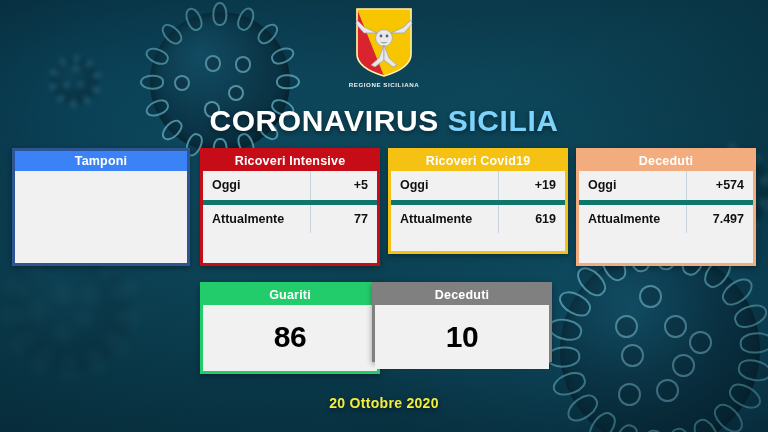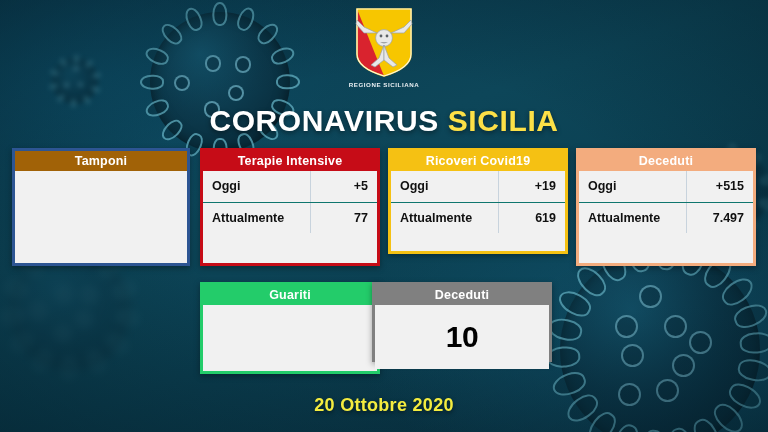--- a/index.html
+++ b/index.html
@@ -56,21 +56,21 @@
     letter-spacing:.55px; font-weight:700;
   }
 
   
   #title {
     position:absolute; top:104px; left:0; right:0; z-index:3;
     text-align:center; font-size:30px; font-weight:800;
     letter-spacing:.6px; color:#ffffff;
     text-shadow:0 2px 5px rgba(0,0,0,.45);
   }
-  #title .hl { color:#fde047; }
+  #title .hl { color:#7dd3fc; }
 
   
   .card { position:absolute; z-index:3; border-style:solid; border-width:3px;
           background:#f1f1f1; box-shadow:0 2px 6px rgba(0,0,0,.35); }
   .card-head {
     text-align:center; color:#ffffff; font-weight:700;
     font-size:12.5px; letter-spacing:.2px; line-height:20px; height:20px;
   }
   .card-body { background:#f1f1f1; width:100%; }
 
@@ -80,42 +80,42 @@
   }
   .big-num.sm { font-size:30px; line-height:64px; }
 
   table.rows { width:100%; border-collapse:collapse; }
   table.rows td {
     font-size:12.5px; font-weight:700; color:#111;
     padding:0 9px; height:31px; vertical-align:middle;
   }
   table.rows td.lbl { text-align:left; }
   table.rows td.val { text-align:right; width:38%; }
-  table.rows tr:first-child td { border-bottom:1px solid #0f766e; }
+  table.rows tr:first-child td { border-bottom:5px solid #0f766e; }
   table.rows td.lbl { border-right:1px solid #c8d3dd; }
 
   
   #card-tamponi  { left:12px;  top:148px; width:178px; height:118px; border-color:#2d5593; }
-  #card-tamponi  .card-head { background:#a16207; }
+  #card-tamponi  .card-head { background:#3b82f6; }
   #card-terapie  { left:200px; top:148px; width:180px; height:118px; border-color:#c60c17; }
   #card-terapie  .card-head { background:#c60c17; }
   #card-ricoveri { left:388px; top:148px; width:180px; height:106px; border-color:#f5c113; }
   #card-ricoveri .card-head { background:#f5c113; }
   #card-positivi { left:576px; top:148px; width:180px; height:118px; border-color:#f3ac7e; }
   #card-positivi .card-head { background:#f3ac7e; }
 
   #card-guariti  { left:200px; top:282px; width:180px; height:92px; border-color:#23cc6a; }
   #card-guariti  .card-head { background:#23cc6a; }
   #card-deceduti { left:372px; top:282px; width:180px; height:80px; border-color:#808080; }
   #card-deceduti .card-head { background:#808080; }
 
   
   #date {
     position:absolute; left:0; right:0; top:395px; z-index:3;
-    text-align:center; color:#f4ec3f; font-size:18px; font-weight:800;
+    text-align:center; color:#f4ec3f; font-size:14px; font-weight:800;
     letter-spacing:.3px; text-shadow:0 2px 4px rgba(0,0,0,.5);
   }
 </style>
 </head>
 <body>
 
 <div id="bg">
   <div class="bg-grad"></div>
 
   <div class="virus" style="left:150px; top:12px; width:140px; height:140px;">
@@ -258,21 +258,21 @@
 <div id="title">
   <span>CORONAVIRUS</span>
   <span class="hl">SICILIA</span>
 </div>
 
 <div class="card" id="card-tamponi">
   <div class="card-head">Tamponi</div>
 </div>
 
 <div class="card" id="card-terapie">
-  <div class="card-head">Terapie Intensive</div>
+  <div class="card-head">Ricoveri Intensive</div>
   <div class="card-body">
     <table class="rows">
       <tbody>
           <tr>
         <td class="lbl">Oggi</td>
         <td class="val">+5</td>
       </tr>
       <tr>
         <td class="lbl">Attualmente</td>
         <td class="val">77</td>
@@ -300,33 +300,36 @@
   </div>
 </div>
 
 <div class="card" id="card-positivi">
   <div class="card-head">Deceduti</div>
   <div class="card-body">
     <table class="rows">
       <tbody>
           <tr>
         <td class="lbl">Oggi</td>
-        <td class="val">+515</td>
+        <td class="val">+574</td>
       </tr>
       <tr>
         <td class="lbl">Attualmente</td>
         <td class="val">7.497</td>
       </tr>
     </tbody>
       </table>
   </div>
 </div>
 
 <div class="card" id="card-guariti">
   <div class="card-head">Guariti</div>
+  <div class="card-body">
+    <div class="big-num sm">86</div>
+  </div>
 </div>
 
 <div class="card" id="card-deceduti">
   <div class="card-head">Deceduti</div>
   <div class="card-body">
     <div class="big-num sm">10</div>
   </div>
 </div>
 
 <div id="date">20 Ottobre 2020</div>

